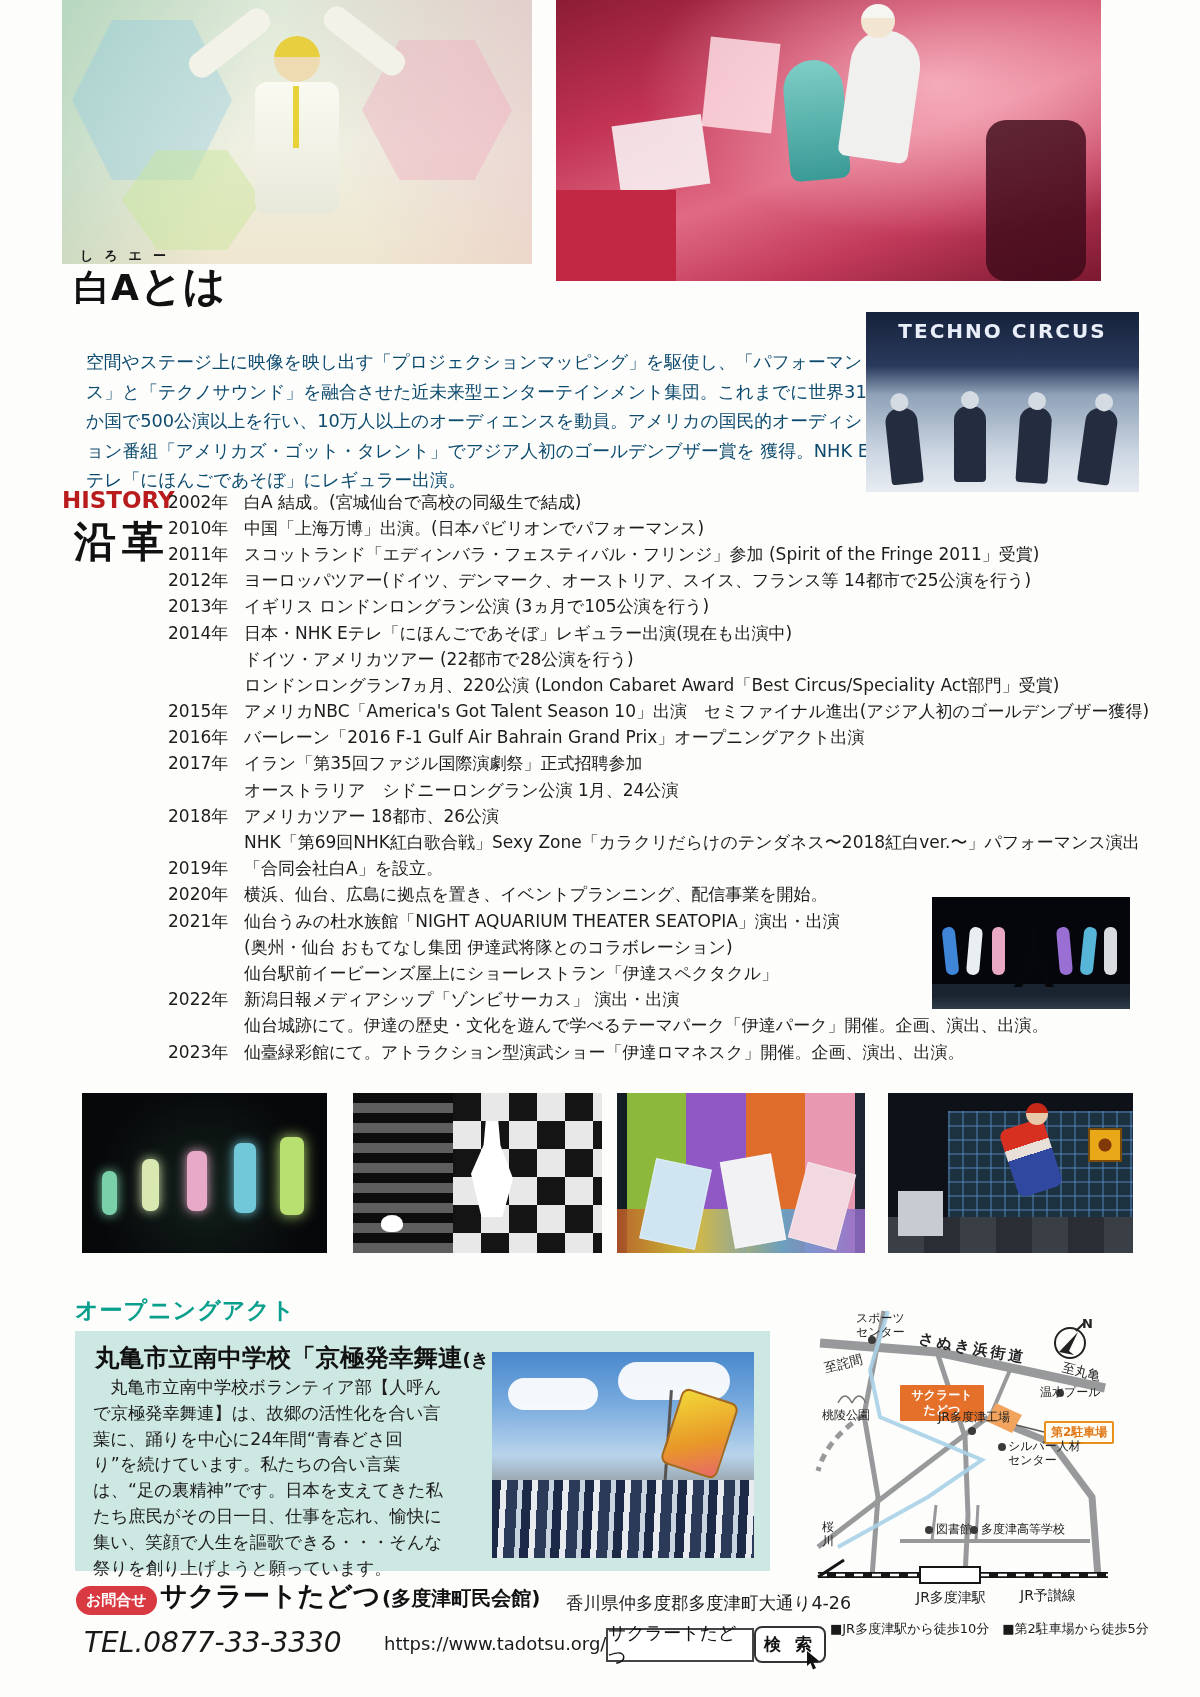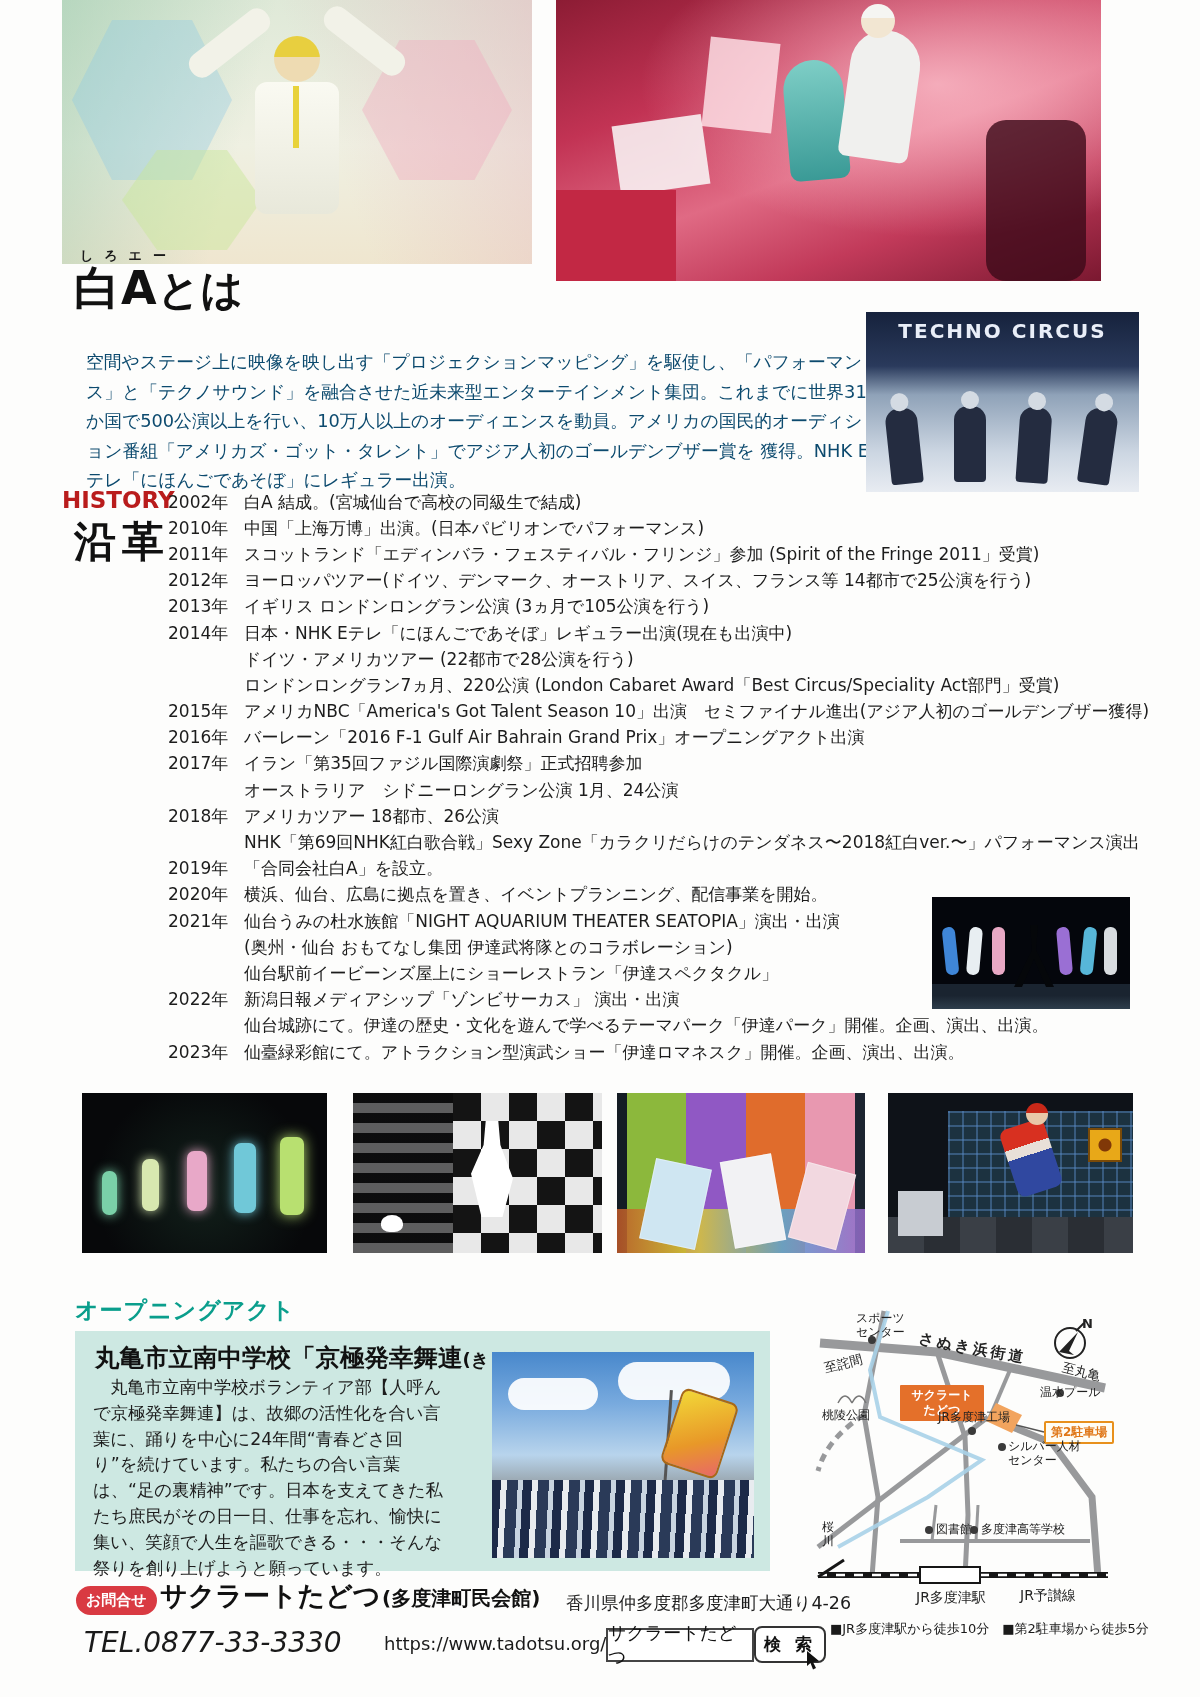--- a/index.html
+++ b/index.html
@@ -14,21 +14,21 @@
     background:linear-gradient(105deg,rgba(150,200,170,.55),rgba(240,240,220,0) 40%),
                linear-gradient(250deg,rgba(230,180,190,.5),rgba(255,255,255,0) 45%),
                linear-gradient(180deg,#dfe9d8,#eff0e2 55%,#efe6cf);}
   .hero-right{left:556px;top:0;width:545px;height:281px;
     background:radial-gradient(ellipse at 70% 30%,rgba(255,200,210,.75),rgba(0,0,0,0) 55%),
                linear-gradient(160deg,#8c1c34,#c23354 30%,#e06a84 55%,#c23a5a 75%,#7a1830);}
 
   
   .furigana{left:80px;top:247px;font-size:13px;letter-spacing:11px;color:#1a1a1a;font-weight:bold;}
   .main-title{left:74px;top:258px;color:#111;}
-  .main-title .t1{font-size:46px;font-weight:bold;letter-spacing:1px;}
+  .main-title .t1{font-size:36px;font-weight:bold;letter-spacing:1px;}
   .main-title .t2{font-size:42px;font-weight:bold;}
   .intro{left:72px;top:333px;width:792px;font-size:17.8px;line-height:29.6px;color:#0c4a6e;margin:14px;}
 
   
   .techno{left:866px;top:312px;width:273px;height:180px;
     background:linear-gradient(180deg,#16223c 0%,#2a3a5c 30%,#8fa2b8 46%,#ccd6e2 78%,#e8ecf2 100%);}
   .tc-title{position:absolute;left:0;top:7px;width:100%;text-align:center;color:#e9eef8;
     font-size:20px;font-weight:bold;letter-spacing:2px;}
   .tcf{position:absolute;width:32px;height:76px;background:#242c40;border-radius:14px 14px 4px 4px;}
   .tcf::before{content:"";position:absolute;left:7px;top:-15px;width:18px;height:18px;border-radius:50%;background:#d4dbe3;}

